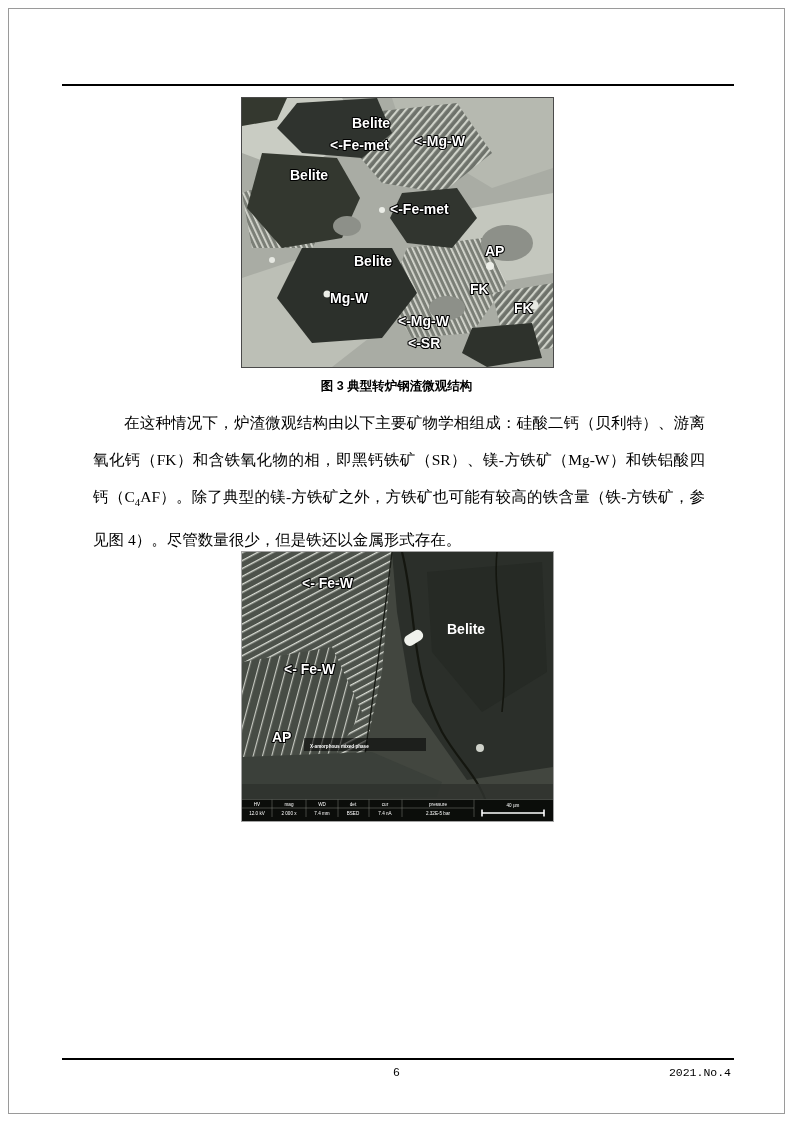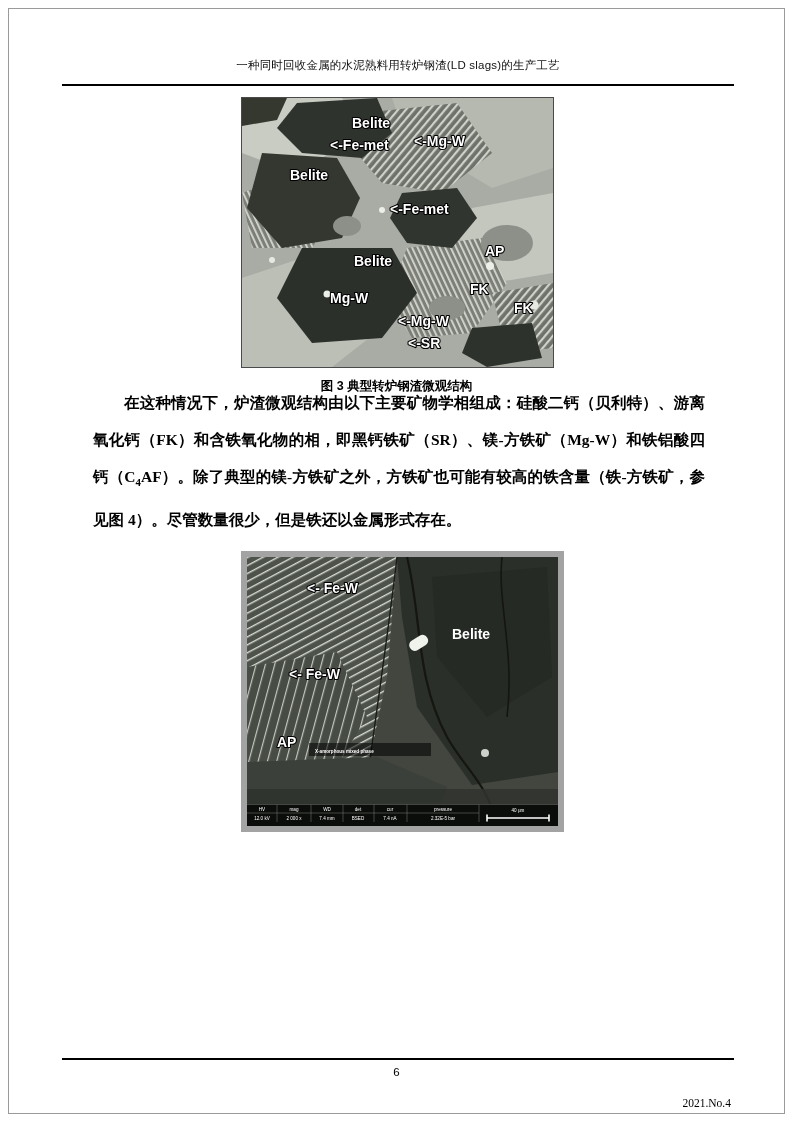--- a/index.html
+++ b/index.html
@@ -64,23 +64,22 @@
     top: 1066px;
     width: 793px;
     text-align: center;
     font-family: "Liberation Sans", sans-serif;
     font-size: 11.5px;
   }
   .footer-right {
     position: absolute;
     right: 62px;
     top: 1066px;
-    font-family: Liberation Serif, serif;
+    font-family: Liberation Mono, monospace;
     font-size: 11.5px;
-    margin-top: 31px;
   }
 
   
   .body-text {
     position: absolute;
     left: 93px;
     width: 612px;
     font-size: 15.5px;
     line-height: 37px;
     text-align: justify;
@@ -117,21 +116,21 @@
   }
   .fig3-svg { display: block; }
 
   
   .fig4-wrap {
     position: absolute;
     left: 241px;
     top: 551px;
     width: 311px;
     height: 269px;
-    border: 6px solid #a3a3a3;
+    border: 1px solid #a3a3a3;
     background: #e5e5e5;
     overflow: hidden;
   }
   .fig4-svg { display: block; }
 
   .lbl {
     font-family: "Liberation Sans", sans-serif;
     font-weight: bold;
     fill: #ffffff;
     paint-order: stroke;
@@ -151,21 +150,20 @@
     font-size: 4.6px;
   }
 </style>
 </head>
 <body>
 
 <div class="page">
 
   <div class="page-border"></div>
 
-  <div class="header">一种同时回收金属的水泥熟料用转炉钢渣(LD slags)的生产工艺</div>
   <div class="header-rule"></div>
 
   <div class="fig3-wrap">
     <svg class="fig3-svg" width="311" height="269" viewBox="0 0 311 269" xmlns="http://www.w3.org/2000/svg">
       <defs>
         <pattern id="hatch3" width="6" height="6" patternUnits="userSpaceOnUse" patternTransform="rotate(40)">
           <rect width="6" height="6" fill="#6e726b"></rect>
           <rect width="2.2" height="6" fill="#cfd2c9"></rect>
         </pattern>
         <pattern id="hatch3b" width="5" height="5" patternUnits="userSpaceOnUse" patternTransform="rotate(-25)">
@@ -215,21 +213,21 @@
         <text class="lbl" x="88" y="205">Mg-W</text>
         <text class="lbl" x="272" y="215">FK</text>
         <text class="lbl" x="156" y="228">&lt;-Mg-W</text>
         <text class="lbl" x="166" y="250">&lt;-SR</text>
       </g>
     </svg>
   </div>
 
   <div class="caption" style="top:378px;">图 3  典型转炉钢渣微观结构</div>
 
-  <div class="body-text" style="top:384px;font-weight:bold;">
+  <div class="body-text" style="top:404px;">
     <p>在这种情况下，炉渣微观结构由以下主要矿物学相组成：硅酸二钙（贝利特）、游离氧化钙（FK）和含铁氧化物的相，即黑钙铁矿（SR）、镁-方铁矿（Mg-W）和铁铝酸四钙（C<sub>4</sub>AF）。除了典型的镁-方铁矿之外，方铁矿也可能有较高的铁含量（铁-方铁矿，参见图 4）。尽管数量很少，但是铁还以金属形式存在。</p>
   </div>
 
   <div class="fig4-wrap">
     <svg class="fig4-svg" width="311" height="269" viewBox="0 0 311 269" xmlns="http://www.w3.org/2000/svg">
       <defs>
         <pattern id="needle" width="7" height="7" patternUnits="userSpaceOnUse" patternTransform="rotate(62)">
           <rect width="7" height="7" fill="#4d524b"></rect>
           <rect width="1.4" height="7" fill="#d9dcd4"></rect>
         </pattern>

